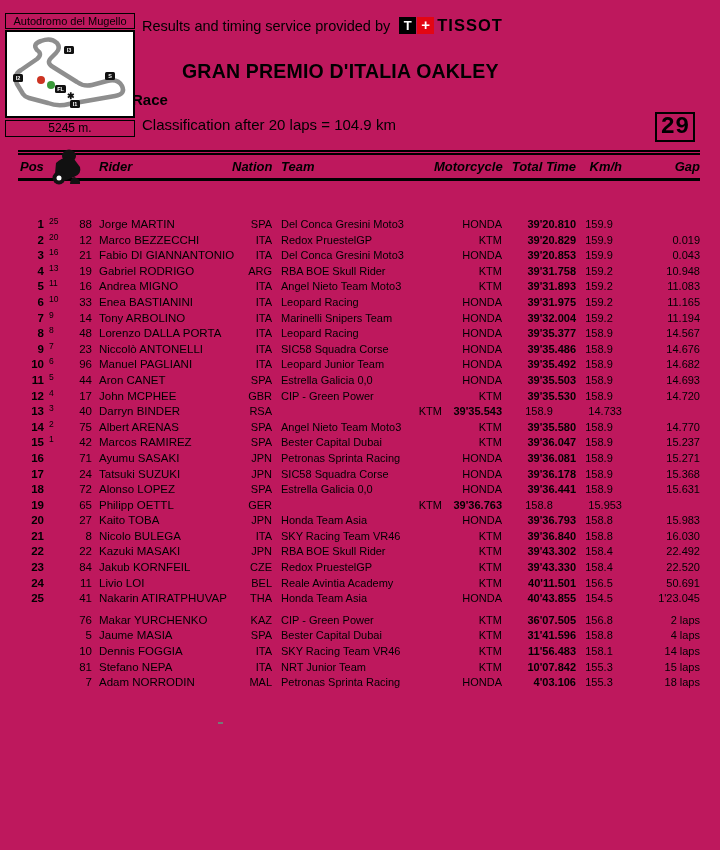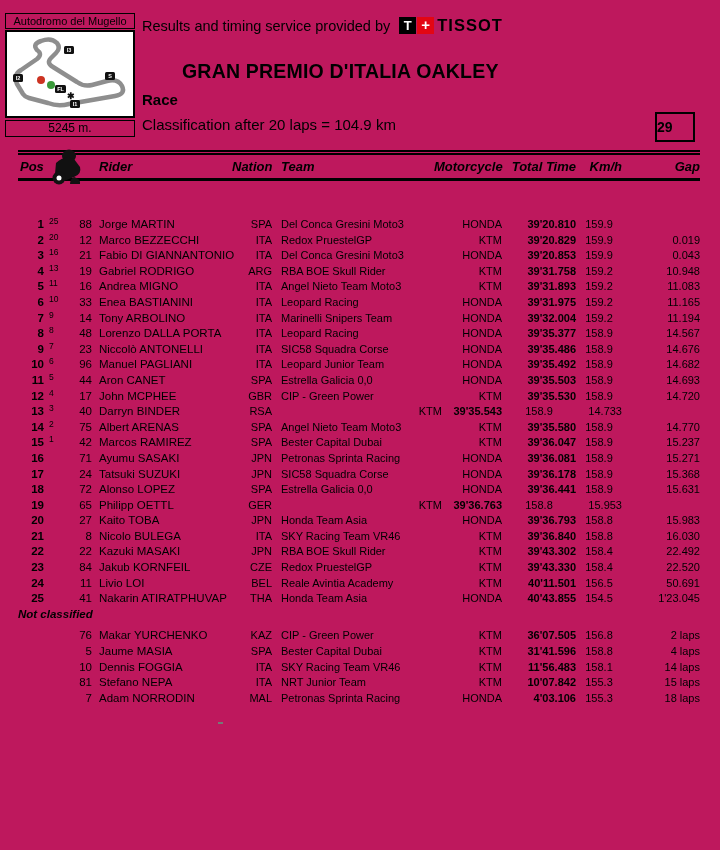--- a/index.html
+++ b/index.html
@@ -19,24 +19,24 @@
                  font-size:14.5px;}
   .tissot{display:inline-flex;align-items:center;gap:1px;}
   .tissot .tbox{width:17px;height:17px;background:#000;color:#fff;font-weight:bold;
                 font-size:13px;text-align:center;line-height:17px;}
   .tissot .plusbox{width:17px;height:17px;background:#e30613;color:#fff;font-weight:bold;
                 font-size:15px;text-align:center;line-height:16px;}
   .tissot .tname{font-weight:800;font-size:16.5px;letter-spacing:1px;margin-left:2px;}
   .class-label{position:absolute;right:24px;top:30px;font-size:27px;font-weight:bold;}
   .class-label sup{font-size:12px;}
   .event-title{position:absolute;left:142px;top:60px;font-size:19.5px;font-weight:bold;letter-spacing:.2px;margin-left:40px;}
-  .session-label{position:absolute;left:142px;top:91px;font-size:15px;font-weight:bold;}
+  .session-label{position:absolute;left:132px;top:91px;font-size:15px;font-weight:bold;}
   .classification-line{position:absolute;left:142px;top:116px;font-size:15px;font-weight:normal;}
   .page-number{position:absolute;left:655px;top:112px;width:36px;height:26px;border:2px solid #000;
-               font-size:14px;font-weight:bold;text-align:left;line-height:26px;}
+               font-size:24px;font-weight:bold;text-align:center;line-height:26px;font-family:Liberation Mono, monospace;}
 
   
   .results{position:absolute;left:18px;top:150px;width:682px;}
   .thead{border-top:5px double #000;border-bottom:3px solid #000;height:23px;
          display:grid;grid-template-columns:48px 26px 140px 40px 162px 68px 74px 46px 78px;
          align-items:center;font-style:italic;font-weight:bold;font-size:13px;position:relative;}
   .thead .h-pos{padding-left:2px;}
   .thead .h-rider{padding-left:7px;}
   .thead .h-nation{text-align:right;}
   .thead .h-team{padding-left:9px;}
@@ -426,21 +426,20 @@
           <span class="c-num">41</span>
           <span class="c-rider">Nakarin ATIRATPHUVAP</span>
           <span class="c-nation">THA</span>
           <span class="c-team">Honda Team Asia</span>
           <span class="c-moto">HONDA</span>
           <span class="c-time">40'43.855</span>
           <span class="c-kmh">154.5</span>
           <span class="c-gap">1'23.045</span>
         </div>
       </div>
-    <div class="nc-label">Not classified</div>
     <div class="tbody nc-body">
         <div class="trow">
           <span class="c-pos"></span>
           <span class="c-pts"></span>
           <span class="c-num">76</span>
           <span class="c-rider">Makar YURCHENKO</span>
           <span class="c-nation">KAZ</span>
           <span class="c-team">CIP - Green Power</span>
           <span class="c-moto">KTM</span>
           <span class="c-time">36'07.505</span>

